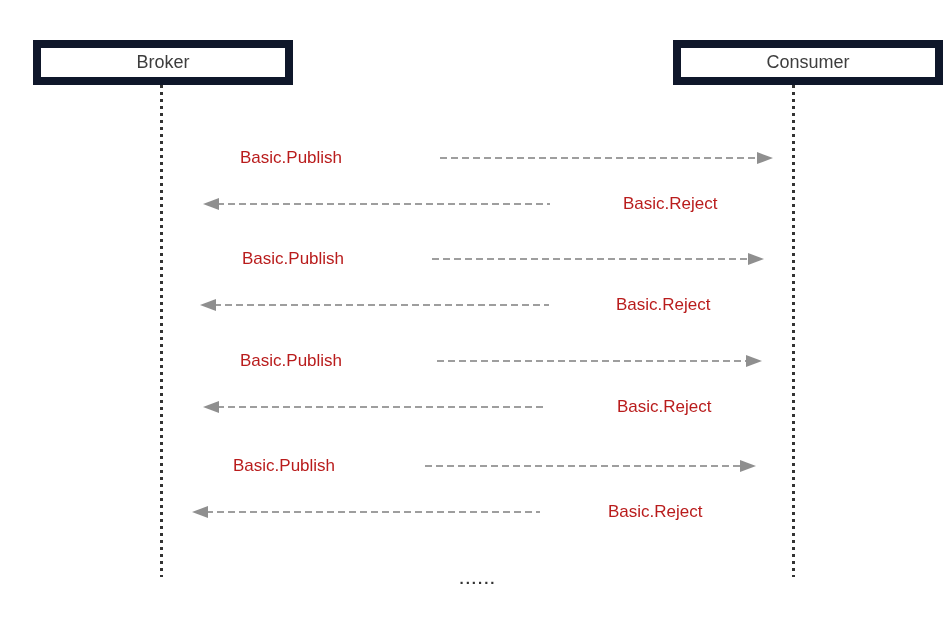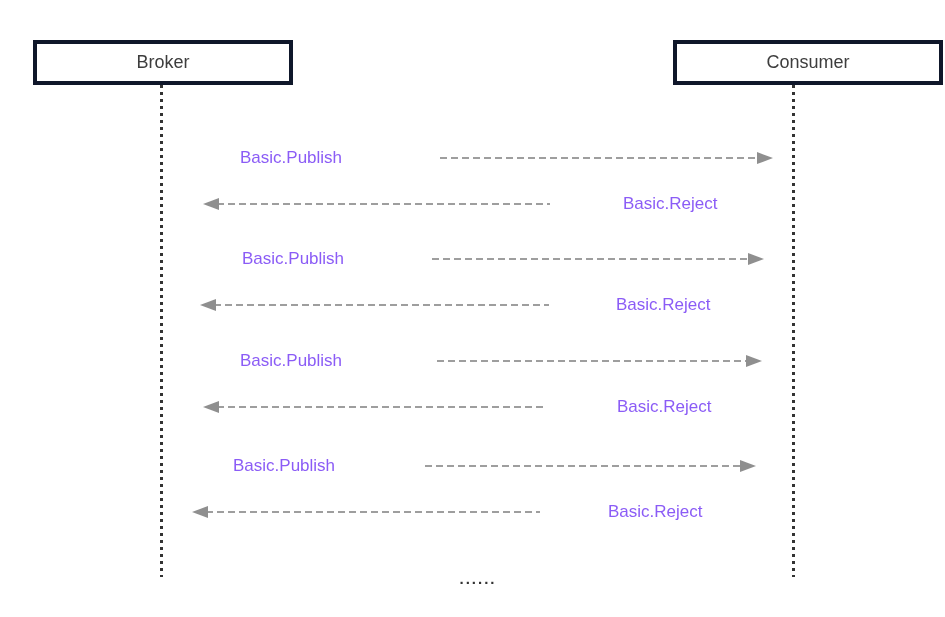--- a/index.html
+++ b/index.html
@@ -11,42 +11,42 @@
     position: relative;
     width: 945px;
     height: 617px;
     background: #ffffff;
     font-family: "Liberation Sans", "DejaVu Sans", sans-serif;
     overflow: hidden;
   }
   .actor-box {
     position: absolute;
     box-sizing: border-box;
-    border: 4px solid #0f172a;
+    border: 8px solid #0f172a;
     background: #ffffff;
     display: flex;
     align-items: center;
     justify-content: center;
     font-size: 18px;
     color: #3d3d3d;
   }
   .lifeline {
     position: absolute;
     width: 3px;
     background-image: repeating-linear-gradient(
       to bottom,
       #333333 0px, #333333 3px,
       transparent 3px, transparent 7px
     );
   }
   .msg-label {
     position: absolute;
     font-size: 17px;
     line-height: 20px;
-    color: #8b5cf6;
+    color: #b91c1c;
     white-space: nowrap;
   }
   .arrow {
     position: absolute;
     height: 12px;
   }
   .arrow .dash {
     position: absolute;
     top: 5px;
     height: 2px;

